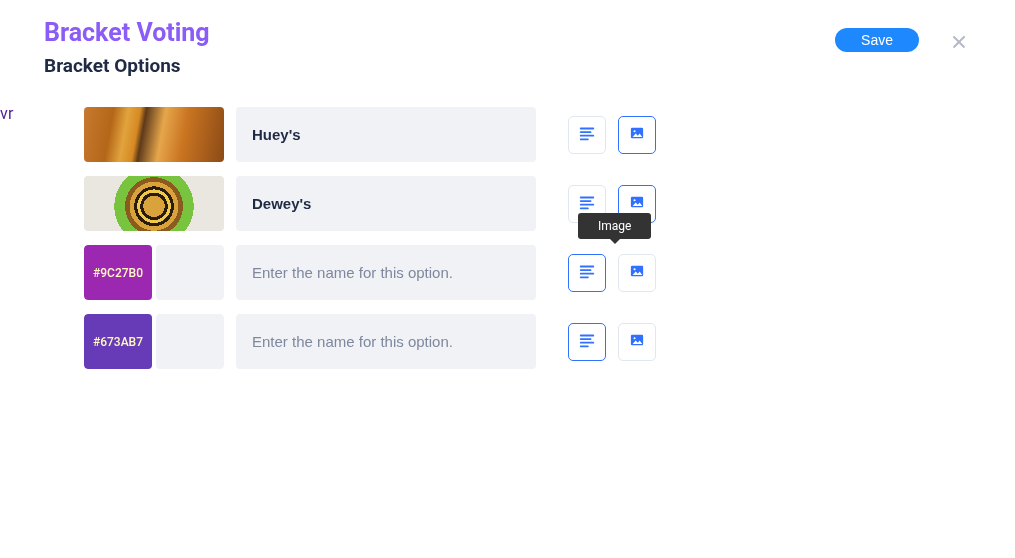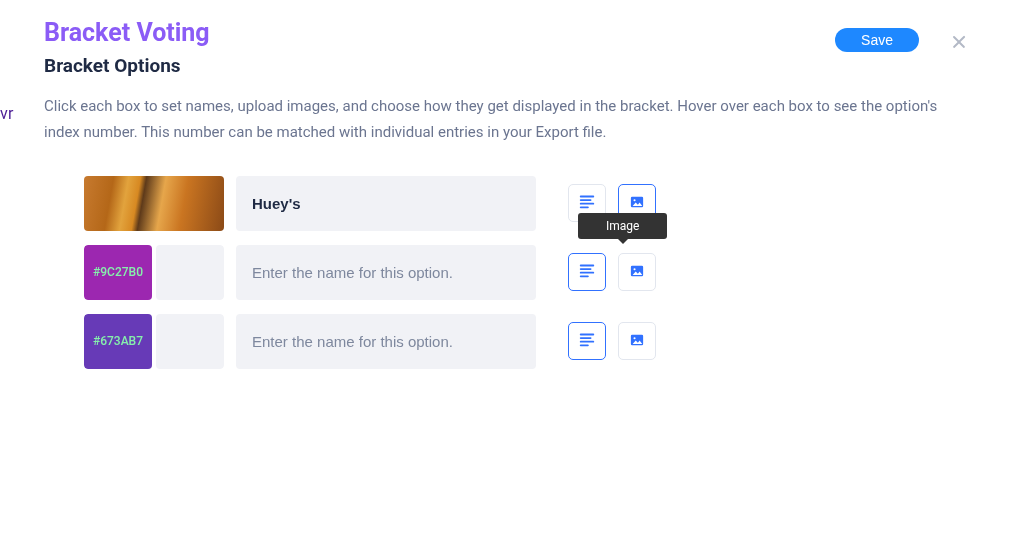--- a/index.html
+++ b/index.html
@@ -105,21 +105,21 @@
     background-color:#1a1a1a;
   }
   .thumb.split { gap: 4px; }
   .swatch {
     flex: 0 0 68px;
     height: 100%;
     border-radius: 4px;
     display: flex;
     align-items: center;
     justify-content: center;
-    color: #86efac;
+    color: #fef9c3;
     font-size: 12px;
     font-weight: 500;
   }
   .swatch-blank {
     flex: 0 0 68px;
     height: 100%;
     border-radius: 4px;
     background: #f1f2f6;
   }
   .name-field {
@@ -156,21 +156,21 @@
     border-color: #3171ff;
   }
   .mode-btn svg { width: 18px; height: 18px; }
   .mode-btn.image-btn svg { width: 14px; height: 14px; }
 
   .tooltip {
     position: absolute;
     background: #333;
     color: #fff;
     font-size: 12px;
-    padding: 6px 28px;
+    padding: 6px 20px;
     border-radius: 3px;
     white-space: nowrap;
   }
   .tooltip::after {
     content: "";
     position: absolute;
     bottom: -5px;
     left: 50%;
     transform: translateX(-50%);
     border-width: 5px 5px 0 5px;
@@ -190,26 +190,46 @@
     </div>
     <button class="save-btn">Save</button>
     <div class="close-btn">
       <svg viewBox="0 0 16 16" fill="currentColor">
           <path d="M2.3 2.3a1 1 0 0 1 1.4 0L8 6.6l4.3-4.3a1 1 0 1 1 1.4 1.4L9.4 8l4.3 4.3a1 1 0 0 1-1.4 1.4L8 9.4l-4.3 4.3a1 1 0 0 1-1.4-1.4L6.6 8 2.3 3.7a1 1 0 0 1 0-1.4z"></path>
         </svg>
     </div>
   </div>
 
   <div class="section-title">Bracket Options</div>
-  <div class="section-desc">Click each box to set names, upload images, and choose how they get displayed in the bracket. Hover over each box to see the option's index number. This number can be matched with individual entries in your Export file.</div>
 
   <div class="options" id="options">
       <div class="option-row">
         <div class="thumb food1"></div>
         <input class="name-field filled" value="Huey's" placeholder="Enter the name for this option." style="">
+        <div class="mode-group">
+          <div class="mode-btn text-btn ">
+            <span><svg viewBox="0 0 20 20" fill="none" stroke="currentColor" stroke-width="2" stroke-linecap="round">
+                <line x1="3" y1="5" x2="17" y2="5"></line>
+                <line x1="3" y1="9" x2="14" y2="9"></line>
+                <line x1="3" y1="13" x2="17" y2="13"></line>
+                <line x1="3" y1="17" x2="11" y2="17"></line>
+              </svg></span>
+          </div>
+          <div class="mode-btn image-btn selected">
+            <span><svg viewBox="0 0 16 16" fill="currentColor">
+                <rect x="1" y="2" width="14" height="12" rx="1.5" fill="currentColor"></rect>
+                <circle cx="5.2" cy="6" r="1.2" fill="#fff"></circle>
+                <path d="M3 12.5 L6.5 8.5 L9 11 L11 8.5 L14 12.5 Z" fill="#fff"></path>
+              </svg></span>
+          </div>
+        </div>
+      </div>
+      <div class="option-row">
+        <div class="thumb food2"></div>
+        <input class="name-field filled" value="Dewey's" placeholder="Enter the name for this option." style="">
         <div class="mode-group">
           <div class="mode-btn text-btn ">
             <span><svg viewBox="0 0 20 20" fill="none" stroke="currentColor" stroke-width="2" stroke-linecap="round">
                 <line x1="3" y1="5" x2="17" y2="5"></line>
                 <line x1="3" y1="9" x2="14" y2="9"></line>
                 <line x1="3" y1="13" x2="17" y2="13"></line>
                 <line x1="3" y1="17" x2="11" y2="17"></line>
               </svg></span>
           </div>
           <div class="mode-btn image-btn selected">

